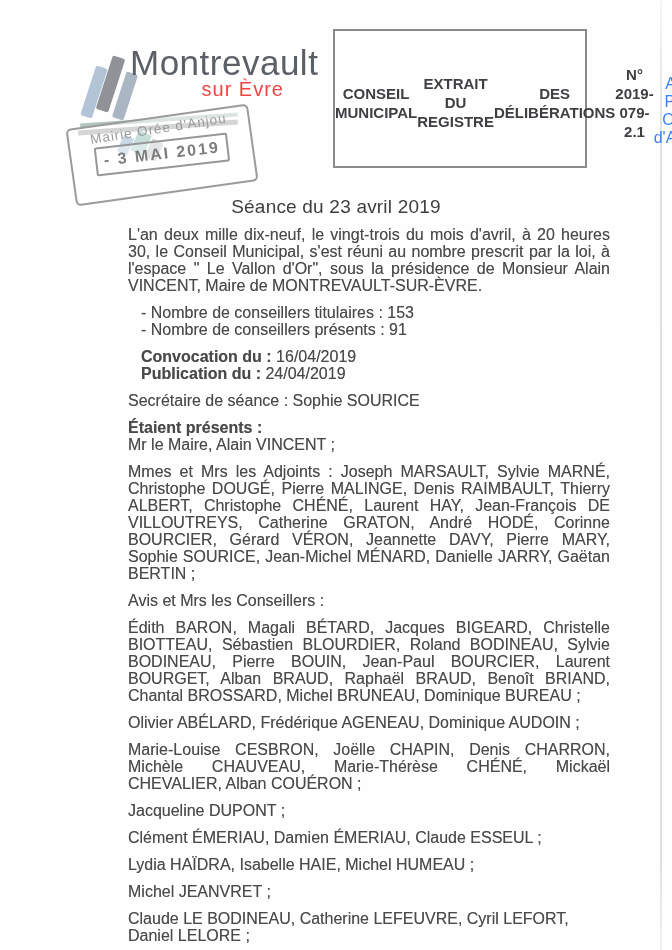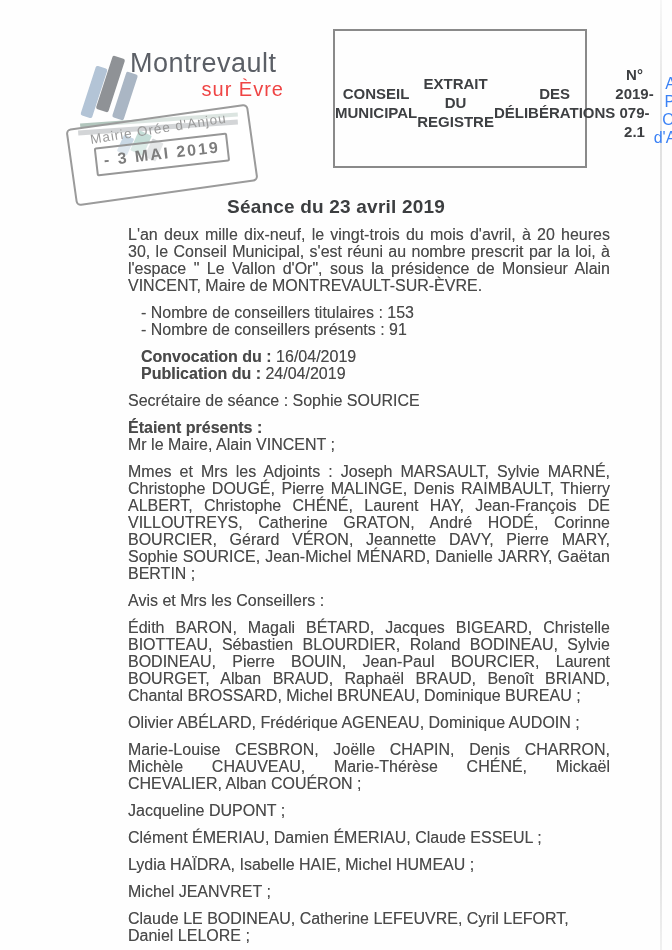--- a/index.html
+++ b/index.html
@@ -14,21 +14,21 @@
   
   .scan-edge{
     position:absolute;top:0;left:660px;width:2px;height:100%;
     background:linear-gradient(#f5f5f5, #dddddd 12%, #dadada 90%, #eee);
     opacity:.85;
   }
   
   .logo{position:absolute;left:84px;top:44px;width:220px;height:150px;}
   .brand{position:absolute;left:46px;top:4px;width:154px;}
   .brand .name{
-    font-size:27px;letter-spacing:.5px;color:#5b5f66;line-height:30px;
+    font-size:35px;letter-spacing:.5px;color:#5b5f66;line-height:30px;
     font-weight:400;
   }
   .brand .subname{
     font-size:20px;color:#ef4444;text-align:right;line-height:22px;letter-spacing:1px;
   }
   .stroke{position:absolute;border-radius:2px;}
   .stroke.s1{left:4px;top:22px;width:12px;height:52px;background:#b3c4d6;transform:rotate(18deg);}
   .stroke.s2{left:20px;top:12px;width:13px;height:56px;background:#8f9296;transform:rotate(18deg);}
   .stroke.s3{left:35px;top:28px;width:12px;height:48px;background:#aab6c4;transform:rotate(18deg);}
   .stripe1{position:absolute;left:-4px;top:74px;width:158px;height:4px;background:#b2c6bd;transform:rotate(-4deg);}
@@ -64,21 +64,21 @@
   }
   .header-box .line{
     font-weight:bold;font-size:15px;line-height:19px;color:#3d3f42;text-align:center;
   }
   .header-box .subject{
     font-weight:normal;font-size:16px;color:#3b82f6;margin-top:16px;text-align:center;
   }
   
   .doc-title{
     position:absolute;left:0;top:196px;width:672px;text-align:center;
-    font-size:19px;font-weight:bold;color:#3c3e40;letter-spacing:.2px;
+    font-size:19px;font-weight:normal;color:#3c3e40;letter-spacing:.2px;
   }
   
   .body{
     position:absolute;left:128px;top:226px;width:482px;
     font-size:16px;line-height:17px;color:#4a4a4a;
     text-align:justify;
     text-shadow:0 0 .4px rgba(74,74,74,.55);
   }
   .body p{margin:0 0 10px;}
   .indent{padding-left:13px;}

